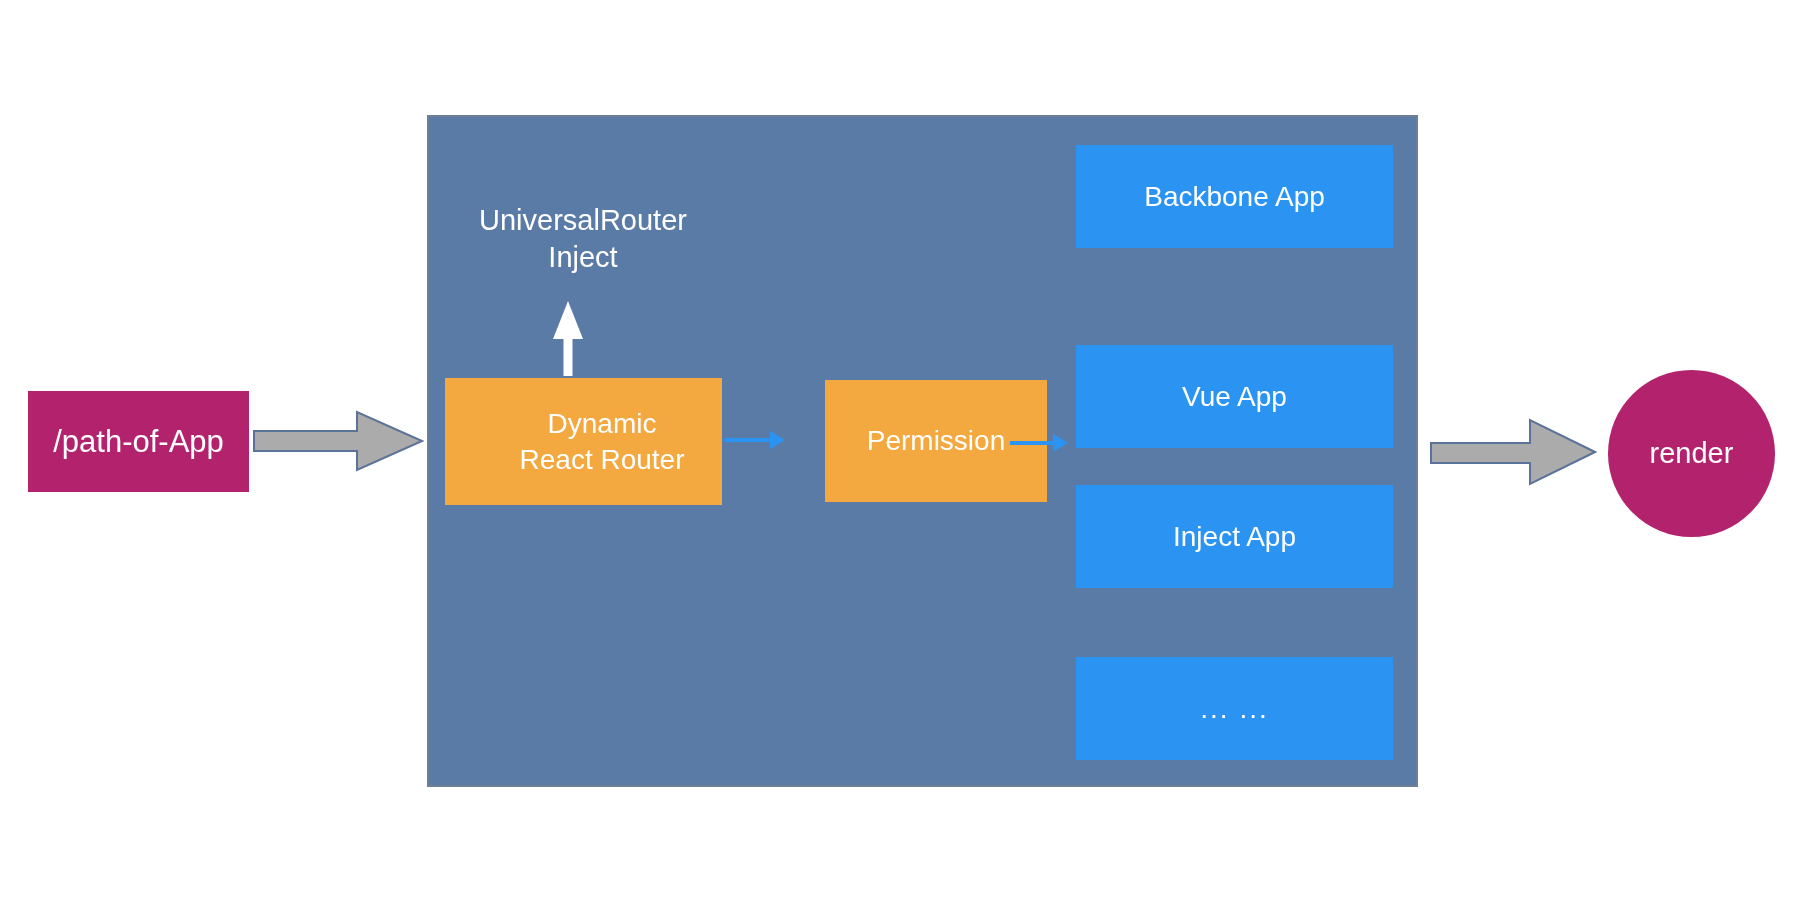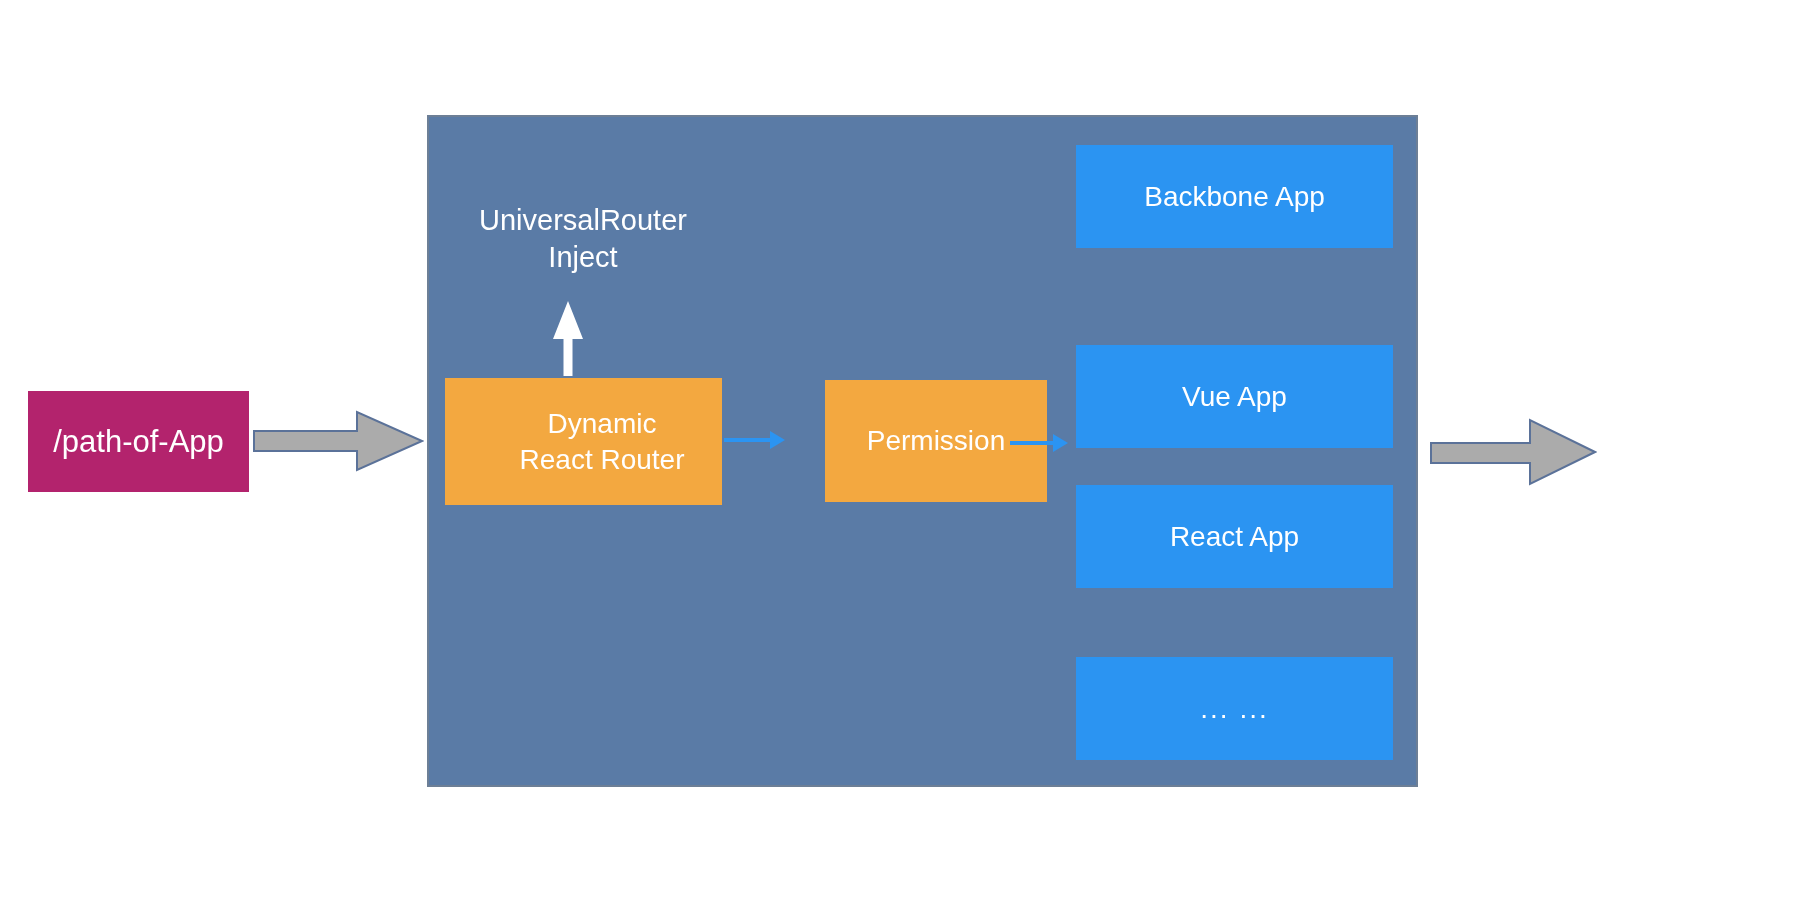--- a/index.html
+++ b/index.html
@@ -117,24 +117,27 @@
     <polygon class="blue-arrow-head" points="43,2 58,11 43,20"></polygon>
   </svg>
 
   <div class="abs node app-box app-0">
     <span>Backbone App</span>
   </div>
   <div class="abs node app-box app-1">
     <span>Vue App</span>
   </div>
   <div class="abs node app-box app-2">
-    <span>React App</span>
+    <span>Inject App</span>
   </div>
   <div class="abs node app-box app-3">
     <span>... ...</span>
   </div>
 
   <svg class="abs" style="left:1430px;top:418px;" width="167" height="68" viewBox="0 0 167 68">
     <polygon class="gray-arrow-shape" points="1,25 100,25 100,2 165,34 100,66 100,45 1,45"></polygon>
   </svg>
 
+  <div class="abs node render-circle">
+    <span>render</span>
+  </div>
 
 </div>
 
 </body></html>

